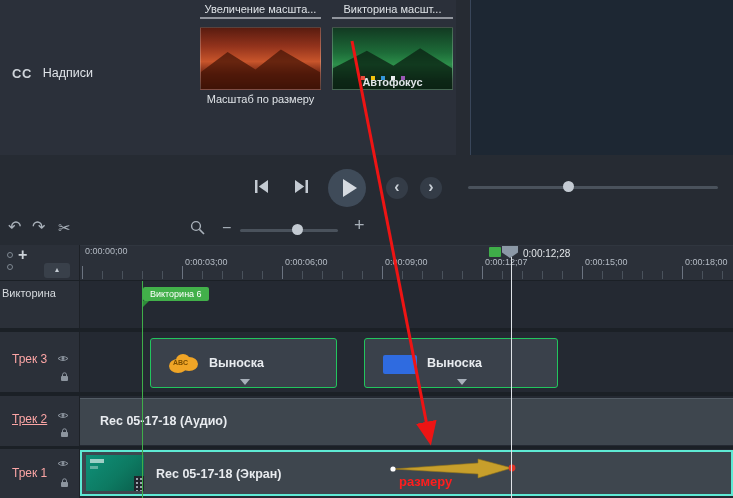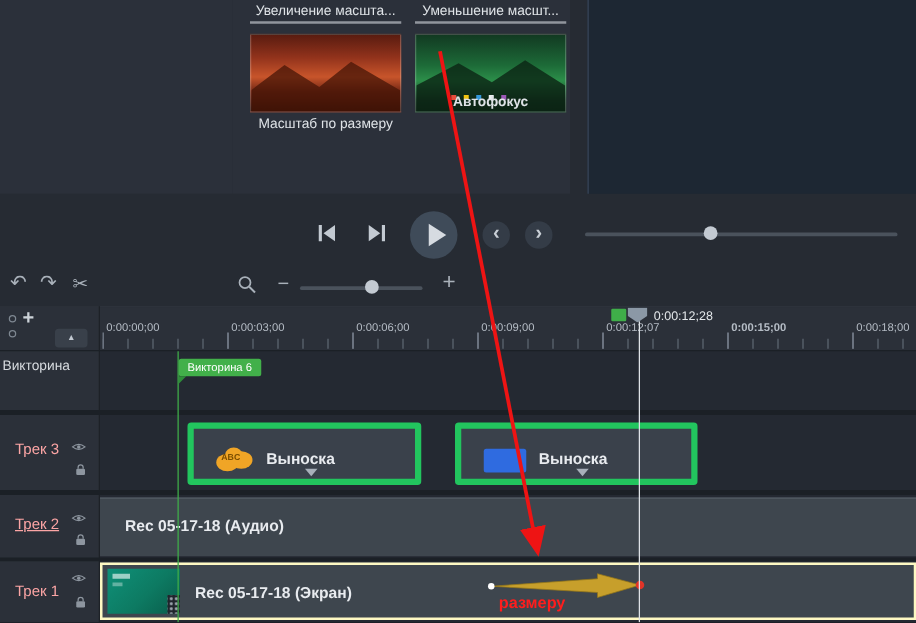--- a/index.html
+++ b/index.html
@@ -26,47 +26,51 @@
   .tool-glyph{color:#a9b1ba;font-size:16px;line-height:16px;cursor:pointer;}
   .ic-copy{width:10px;height:12px;border:1px solid #a9b1ba;position:relative;}
   .ic-copy::before{content:"";position:absolute;left:-4px;top:-4px;width:10px;height:12px;border:1px solid #a9b1ba;}
   .ic-paste{width:11px;height:13px;border:1px solid #a9b1ba;border-radius:1px;position:relative;}
   .ic-paste::before{content:"";position:absolute;top:-2px;left:2px;width:5px;height:3px;background:#a9b1ba;}
   .ic-split{width:14px;height:12px;position:relative;}
   .ic-split::before{content:"";position:absolute;left:0;top:0;width:5px;height:11px;border:1px solid #a9b1ba;}
   .ic-split::after{content:"";position:absolute;right:0;top:0;width:5px;height:11px;border:1px solid #a9b1ba;}
   .rlabel{font-size:9px;color:#b4bbc4;white-space:nowrap;}
   .track-name{font-size:12px;color:#fca5a5;}
-  .clip{background:#3a414b;border:5px solid #22c55e;border-radius:3px;box-sizing:border-box;}
+  .clip{background:#3a414b;border:1px solid #22c55e;border-radius:3px;box-sizing:border-box;}
   .clip-label{position:absolute;font-weight:bold;font-size:12.5px;color:#e8ebef;white-space:nowrap;}
   .clip-tri{position:absolute;width:0;height:0;border-left:5px solid transparent;
        border-right:5px solid transparent;border-top:6px solid #a8b0ba;}
   .sep{background:#1b2026;}
   .flag-ptr{width:0;height:0;border-top:6px solid #2e8d39;border-right:6px solid transparent;}
   .grip{background:#20252c;background-image:radial-gradient(#9aa3ad 1px, transparent 1.3px);
        background-size:4px 4px;background-position:1px 1px;}
 </style>
 </head>
 <body>
 
 <div class="app">
 
   <div class="abs panel" style="left:0;top:0;width:186px;height:155px;">
+    <div class="side-item abs" style="left:12px;top:63px;height:20px;">
+      <span class="cc-glyph">CC</span>
+      <span class="side-label">Надписи</span>
+    </div>
   </div>
 
   <div class="abs panel" style="left:186px;top:0;width:270px;height:155px;">
 
     <div class="abs cap" style="left:14px;top:3px;width:121px;">Увеличение масшта...</div>
     <div class="abs gal-sep" style="left:14px;top:17px;width:121px;"></div>
     <div class="abs thumb" style="left:14px;top:27px;width:121px;height:63px;background:linear-gradient(180deg,#5a1c10 0%,#93331c 30%,#c8552b 55%,#6e2413 75%,#2a0c05 100%);">
       <div class="abs" style="left:0;top:0;width:121px;height:63px;background:#471507;opacity:0.75;clip-path:polygon(0 70%,22% 38%,45% 66%,66% 34%,100% 72%,100% 100%,0 100%);"></div>
     </div>
     <div class="abs cap" style="left:14px;top:93px;width:121px;">Масштаб по размеру</div>
 
-    <div class="abs cap" style="left:146px;top:3px;width:121px;">Уменьшение масшт...</div>
+    <div class="abs cap" style="left:146px;top:3px;width:121px;">Викторина масшт...</div>
     <div class="abs gal-sep" style="left:146px;top:17px;width:121px;"></div>
     <div class="abs thumb" style="left:146px;top:27px;width:121px;height:63px;background:linear-gradient(180deg,#123a22 0%,#1d6b38 40%,#2c8f4a 60%,#153722 85%,#0d2015 100%);">
       <div class="abs" style="left:0;top:0;width:121px;height:63px;background:#0b2414;opacity:0.8;clip-path:polygon(0 64%,28% 36%,50% 60%,72% 32%,100% 66%,100% 100%,0 100%);"></div>
       <div class="abs" style="left:28px;top:48px;width:4px;height:4px;background:#e74c3c;"></div>
       <div class="abs" style="left:38px;top:48px;width:4px;height:4px;background:#f1c40f;"></div>
       <div class="abs" style="left:48px;top:48px;width:4px;height:4px;background:#3498db;"></div>
       <div class="abs" style="left:58px;top:48px;width:4px;height:4px;background:#ecf0f1;"></div>
       <div class="abs" style="left:68px;top:48px;width:4px;height:4px;background:#9b59b6;"></div>
     </div>
     <div class="abs cap" style="left:146px;top:76px;width:121px;font-weight:bold;">Автофокус</div>
@@ -107,26 +111,26 @@
   <span class="abs tool-glyph" style="left:222px;top:220px;">−</span>
   <div class="abs slider-track" style="left:240px;top:229px;width:98px;height:3px;"></div>
   <div class="abs slider-thumb" style="left:292px;top:224px;width:11px;height:11px;"></div>
   <span class="abs tool-glyph" style="left:354px;top:217px;font-size:18px;">+</span>
 
   <div class="abs" style="left:0;top:245px;width:733px;height:253px;background:#242932;border-top:1px solid #30363f;"></div>
 
   <div class="abs" style="left:80px;top:246px;width:653px;height:34px;background:#2b3039;"></div>
   <div class="abs" style="left:82px;top:271px;width:651px;height:8px;background:repeating-linear-gradient(90deg,#4a525c 0 1px,transparent 1px 20px);"></div>
   <div class="abs" style="left:82px;top:266px;width:651px;height:13px;background:repeating-linear-gradient(90deg,#6b7380 0 1px,transparent 1px 100px);"></div>
-  <span class="abs rlabel" style="left:85px;top:257px;text-align:right;">0:00:00;00</span>
+  <span class="abs rlabel" style="left:85px;top:246px;text-align:right;">0:00:00;00</span>
   <span class="abs rlabel" style="left:185px;top:257px;">0:00:03;00</span>
   <span class="abs rlabel" style="left:285px;top:257px;">0:00:06;00</span>
   <span class="abs rlabel" style="left:385px;top:257px;">0:00:09;00</span>
   <span class="abs rlabel" style="left:485px;top:257px;">0:00:12;07</span>
-  <span class="abs rlabel" style="left:585px;top:257px;font-weight:bold;">0:00:15;00</span>
+  <span class="abs rlabel" style="left:585px;top:257px;">0:00:15;00</span>
   <span class="abs rlabel" style="left:685px;top:257px;">0:00:18;00</span>
 
   <div class="abs" style="left:0;top:245px;width:80px;height:253px;background:#2b3039;border-right:1px solid #1d2127;box-sizing:border-box;"></div>
   <span class="abs" style="left:18px;top:246px;font-size:16px;font-weight:bold;color:#ccd2d8;cursor:pointer;">+</span>
   <div class="abs" style="left:44px;top:263px;width:26px;height:15px;background:#39404a;border-radius:3px;text-align:center;font-size:8px;line-height:14px;color:#c3cad2;cursor:pointer;">▴</div>
   <div class="abs" style="left:7px;top:252px;width:4px;height:4px;border:1px solid #7e8791;border-radius:50%;"></div>
   <div class="abs" style="left:7px;top:264px;width:4px;height:4px;border:1px solid #7e8791;border-radius:50%;"></div>
   <span class="abs" style="left:2px;top:287px;font-size:11px;color:#d6dade;white-space:nowrap;">Викторина</span>
 
   <div class="abs sep" style="left:0;top:280px;width:733px;height:1px;"></div>
@@ -187,21 +191,21 @@
   <div class="abs clip" style="left:364px;top:338px;width:194px;height:50px;z-index:1;">
     <div class="abs" style="left:18px;top:16px;width:34px;height:19px;background:#2f6be0;border-radius:2px;"></div>
     <span class="clip-label" style="left:62px;top:17px;">Выноска</span>
     <div class="clip-tri" style="left:92px;bottom:2px;"></div>
   </div>
 
   <div class="abs" style="left:80px;top:398px;width:653px;height:47px;background:#3e464e;border-top:1px solid #545d66;box-sizing:border-box;z-index:1;">
     <span class="clip-label" style="left:20px;top:15px;">Rec 05-17-18 (Аудио)</span>
   </div>
 
-  <div class="abs" style="left:80px;top:450px;width:653px;height:46px;background:#3e464e;border:2px solid #fef9c3;box-sizing:border-box;z-index:1;">
+  <div class="abs" style="left:80px;top:450px;width:653px;height:46px;background:#3e464e;border:2px solid #5eead4;box-sizing:border-box;z-index:1;">
     <div class="abs" style="left:4px;top:3px;width:58px;height:36px;background:linear-gradient(135deg,#0f9078 0%,#0d7a62 55%,#0a5c4a 100%);">
       <div class="abs" style="left:4px;top:4px;width:14px;height:4px;background:rgba(255,255,255,0.6);"></div>
       <div class="abs" style="left:4px;top:11px;width:8px;height:3px;background:rgba(255,255,255,0.35);"></div>
     </div>
     <div class="abs grip" style="left:52px;top:24px;width:10px;height:15px;"></div>
     <span class="clip-label" style="left:74px;top:15px;">Rec 05-17-18 (Экран)</span>
   </div>
 
   <svg class="abs" style="left:388px;top:455px;z-index:4;" width="135" height="28" viewBox="0 0 135 28">
     <path d="M5,14 L90,8 L90,4 L124,13 L90,23 L90,19 Z" fill="#c79f2b" stroke="#93751a" stroke-width="0.6"></path>

